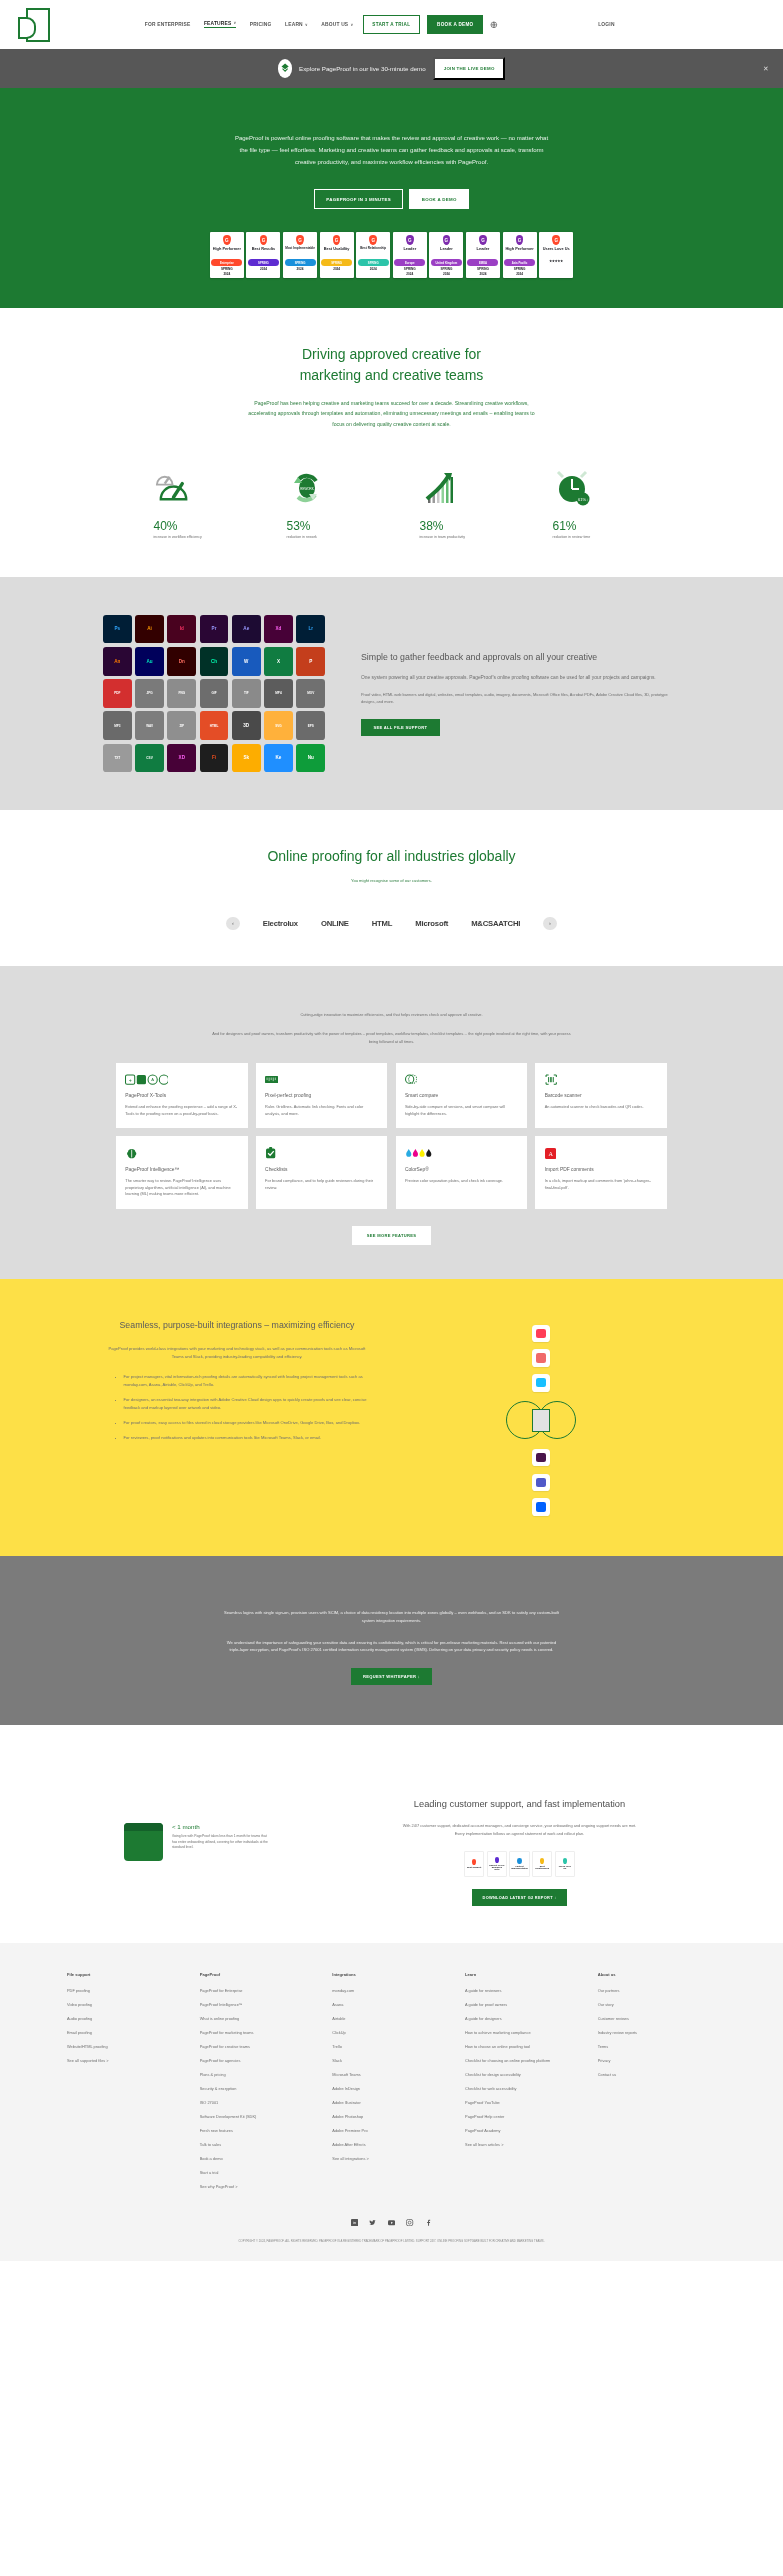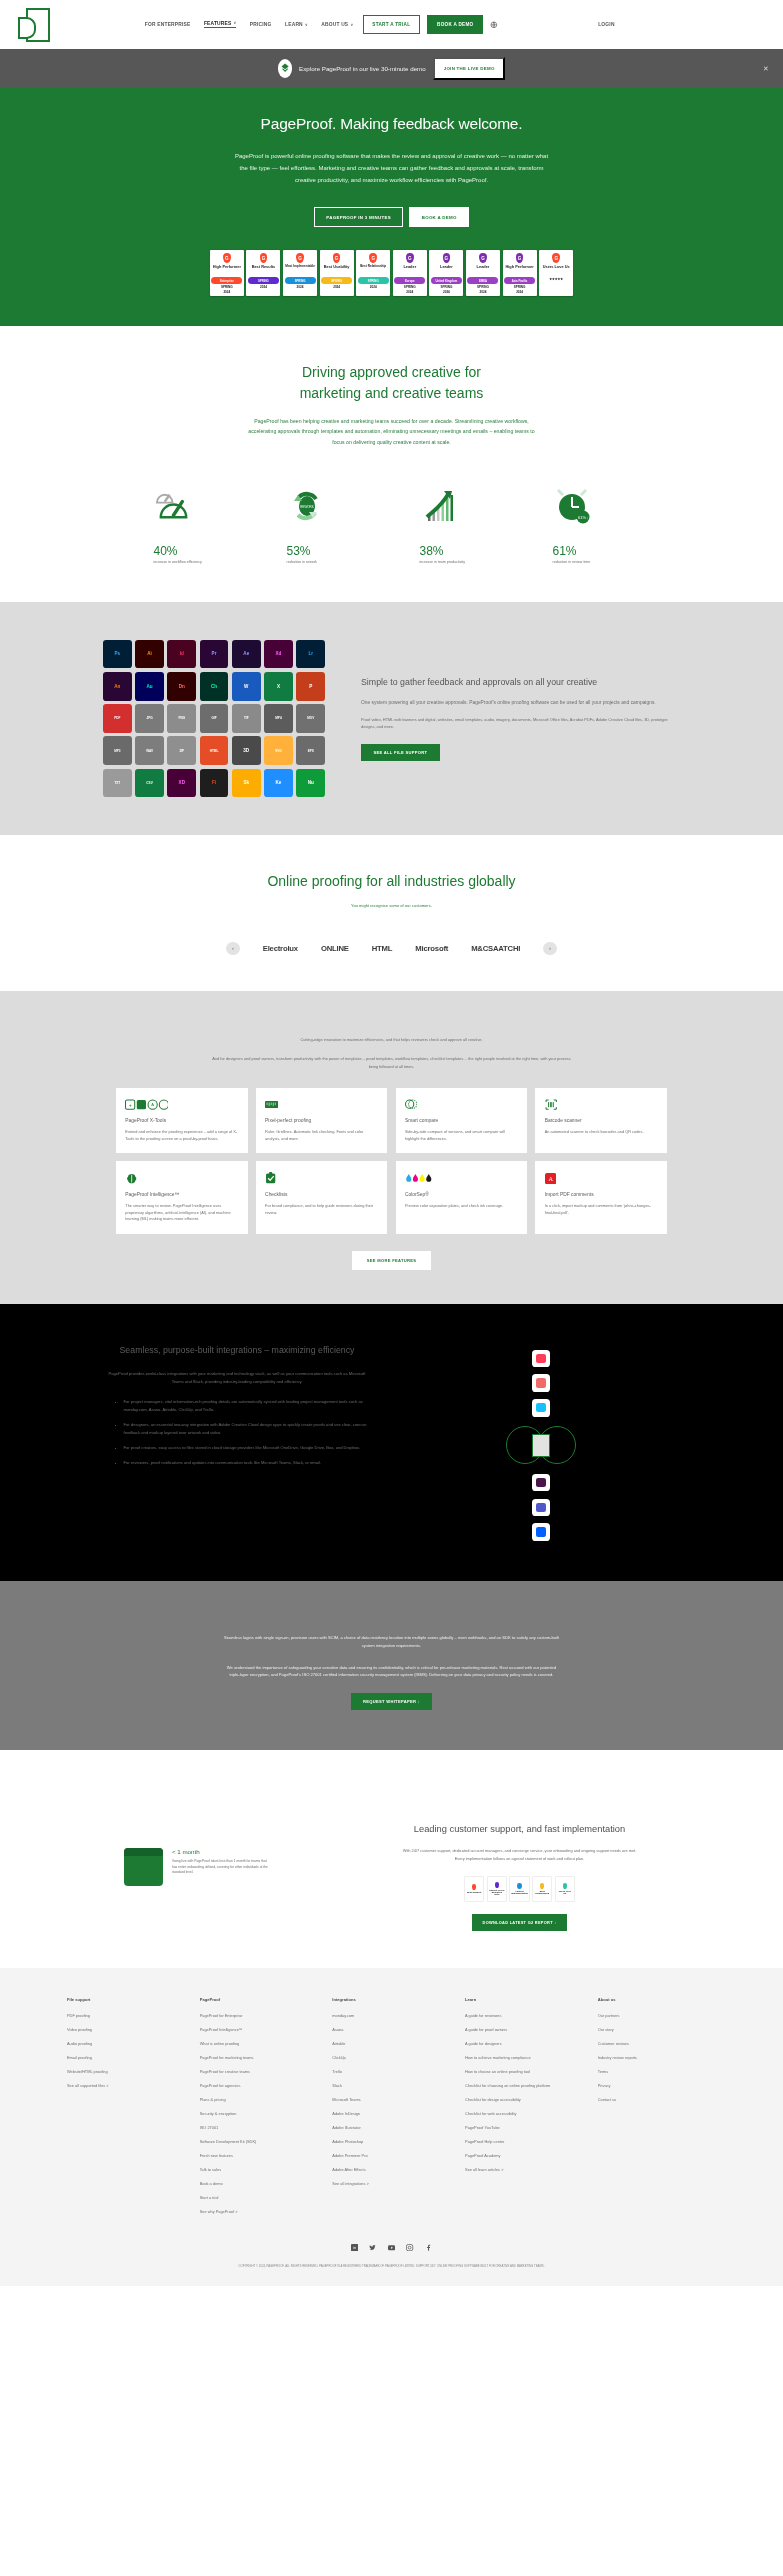--- a/index.html
+++ b/index.html
@@ -126,21 +126,21 @@
   }
   .sec-sub-green {
     color: #2d7d3f; font-size: 5.2px; line-height: 1.95; text-align: center;
     max-width: 289px; margin: 13.4px auto 0;
   }
 
   
   .stats { display: flex; justify-content: center; gap: 56px; margin-top: 32px; }
   .stat { width: 77px; text-align: left; }
   .stat-art { height: 47px; display: flex; align-items: flex-end; }
-  .stat-num { color: #1d7a32; font-size: 12px; margin-top: 18px; }
+  .stat-num { color: #1d7a32; font-size: 12px; margin-top: 11px; }
   .stat-lbl { color: #6e6e6e; font-size: 3.6px; margin-top: 2.6px; line-height: 1.5; }
 
   
   .grey { background: #dcdcdc; }
   .feedback-row { display: flex; align-items: center; gap: 36px; padding: 38px 0; }
   .app-grid {
     width: 222px; display: grid; grid-template-columns: repeat(7, 1fr);
     gap: 3.6px;
   }
   .app-tile {
@@ -178,21 +178,21 @@
   .card-icon { height: 13.4px; margin-bottom: 7.2px; display: flex; align-items: center; gap: 2.1px; }
   .card h3 { font-size: 4.9px; color: #5b5b5b; font-weight: normal; }
   .card p { font-size: 3.9px; color: #6e6e6e; line-height: 1.75; margin-top: 5.7px; }
   .center-btn { text-align: center; margin-top: 17.5px; padding-bottom: 34px; }
   .btn-white-bordered {
     background: #fff; color: #1d7a32; border: 0.5px solid #fff;
     font-size: 4.1px; font-weight: bold; letter-spacing: 0.3px; padding: 6.2px 13.4px; cursor: pointer;
   }
 
   
-  .integ { background: #000000; padding: 40px 8px; }
+  .integ { background: #fde047; padding: 40px 8px; }
   .integ-row { display: flex; gap: 31px; align-items: flex-start; }
   .integ-left { width: 268px; }
   .integ-left h2 { color: #5c5c5c; font-size: 8.8px; font-weight: normal; line-height: 1.55; text-align: center; }
   .integ-left > p { color: #6d6d6d; font-size: 4.1px; line-height: 1.9; margin-top: 12.4px; text-align: center; }
   .integ-left ul { margin: 12.4px 0 0 20.6px; }
   .integ-left li { color: #6d6d6d; font-size: 4.1px; line-height: 1.9; margin-bottom: 7.2px; }
   .integ-right { flex: 1; display: flex; flex-direction: column; align-items: center; gap: 7.2px; padding-top: 5.2px; }
   .int-ico { width: 17.5px; height: 17.5px; border-radius: 3.6px; background: #fff; display: flex; align-items: center; justify-content: center; box-shadow: 0 0.5px 1px rgba(0,0,0,.08); font-size: 5.2px; font-weight: bold; }
   .int-ring { width: 77px; height: 43px; position: relative; display: flex; align-items: center; justify-content: center; }
   .ring-c { width: 38px; height: 38px; border-radius: 50%; border: 1px solid #1d7a32; position: absolute; }
@@ -273,21 +273,20 @@
         <polygon points="8,1 15,7 8,12 1,7" fill="#1d7a32"></polygon>
         <path d="M3 11l5 5 5-5" stroke="#1d7a32" stroke-width="2" fill="none"></path>
       </svg>
   </div>
   <div class="announce-txt">Explore PageProof in our live 30-minute demo</div>
   <button class="announce-btn">JOIN THE LIVE DEMO</button>
   <div class="announce-close">✕</div>
 </div>
 
 <div class="hero">
-  <h1>PageProof. Making feedback welcome.</h1>
   <p>PageProof is powerful online proofing software that makes the review and approval of creative work — no matter what the file type — feel effortless. Marketing and creative teams can gather feedback and approvals at scale, transform creative productivity, and maximize workflow efficiencies with PageProof.</p>
   <div class="hero-btns">
     <button class="btn-ghost-white">PAGEPROOF IN 3 MINUTES</button>
     <button class="btn-white">BOOK A DEMO</button>
   </div>
   <div class="badges" id="heroBadges">
       <div class="g2badge">
         <div class="g2pin" style="background:#ff492c">G</div>
         <div class="g2title">High Performer</div>
         <div class="g2pill" style="background:#ff492c">Enterprise</div>

